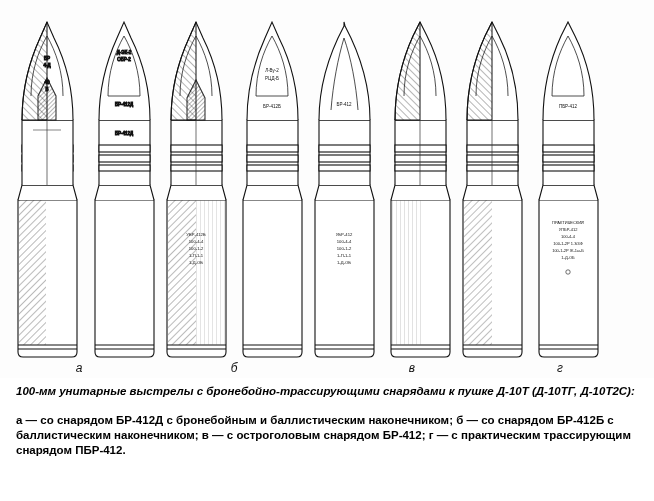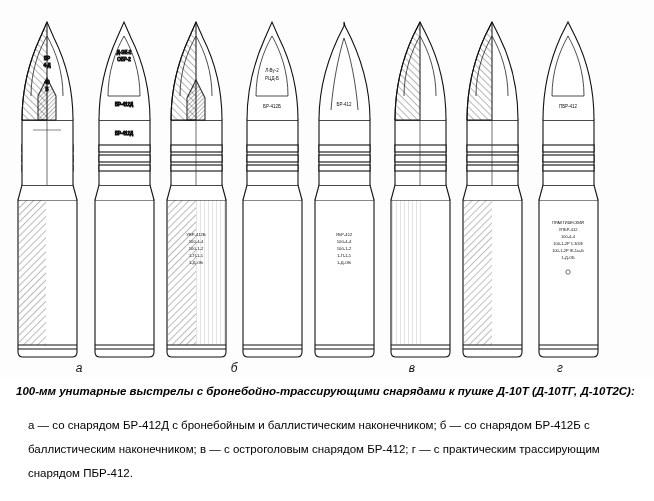--- a/index.html
+++ b/index.html
@@ -46,23 +46,24 @@
   .cap-title {
     font-style: italic;
     font-weight: bold;
     font-size: 11.5px;
     line-height: 15px;
     margin: 0 0 14px 0;
     color: #000;
   }
   .cap-body {
     font-size: 11.5px;
-    line-height: 24px;
-    margin: 12px;
+    line-height: 15px;
+    margin: 0;
     color: #000;
+    font-weight: bold;
   }
   
   text {
     font-family: "Liberation Sans", sans-serif;
     fill: #111;
   }
 </style>
 </head>
 <body>
 

